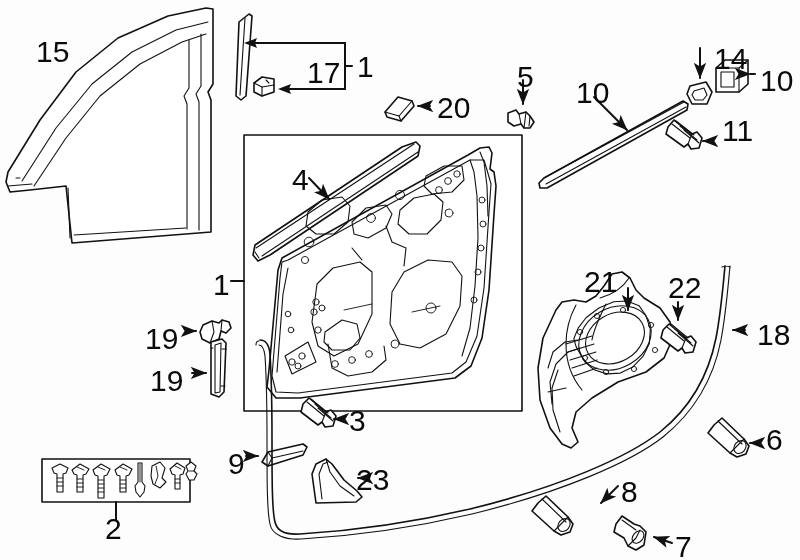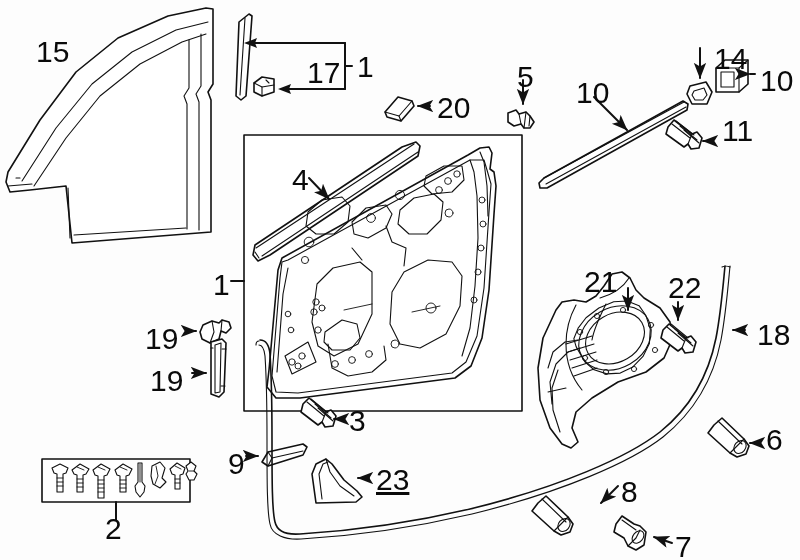--- a/index.html
+++ b/index.html
@@ -390,16 +390,16 @@
   <div class="callout c-lg" style="left:760px;top:66px;">10</div>
   <div class="callout c-lg" style="left:687px;top:44px;margin-left:27px;">14</div>
   <div class="callout c-lg" style="left:36px;top:37px;">15</div>
   <div class="callout c-lg" style="left:357px;top:52px;">1</div>
   <div class="callout c-lg" style="left:295px;top:58px;margin-left:12px;">17</div>
   <div class="callout c-lg" style="left:757px;top:320px;">18</div>
   <div class="callout c-lg" style="left:150px;top:366px;">19</div>
   <div class="callout c-lg" style="left:437px;top:93px;">20</div>
   <div class="callout c-lg" style="left:584px;top:267px;">21</div>
   <div class="callout c-lg" style="left:668px;top:273px;">22</div>
-  <div class="callout c-lg" style="left:376px;top:465px;text-decoration:underline;">23</div>
+  <div class="callout c-lg" style="left:356px;top:465px;">23</div>
 
 
 </div>
 
 </body></html>

